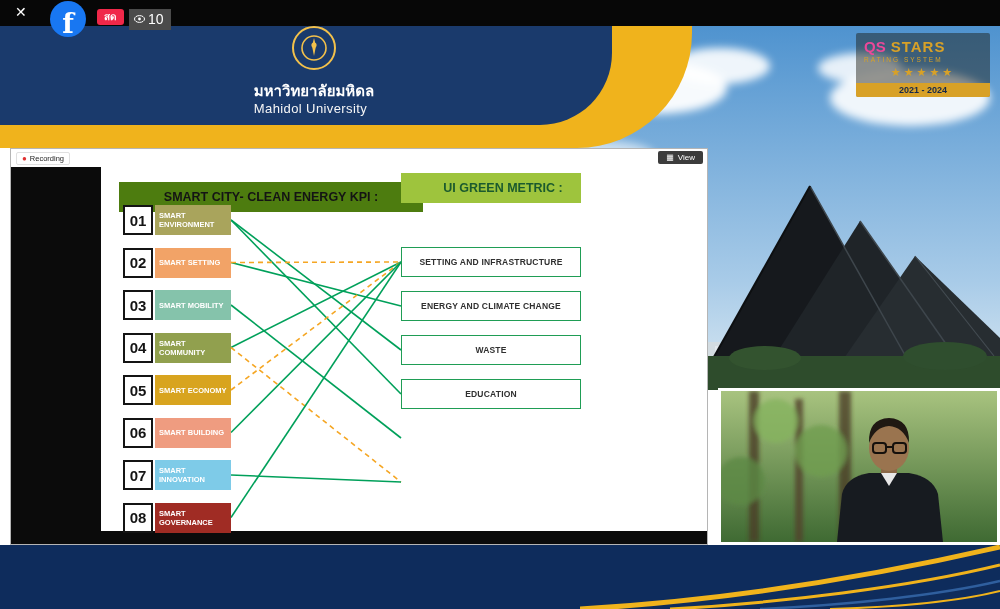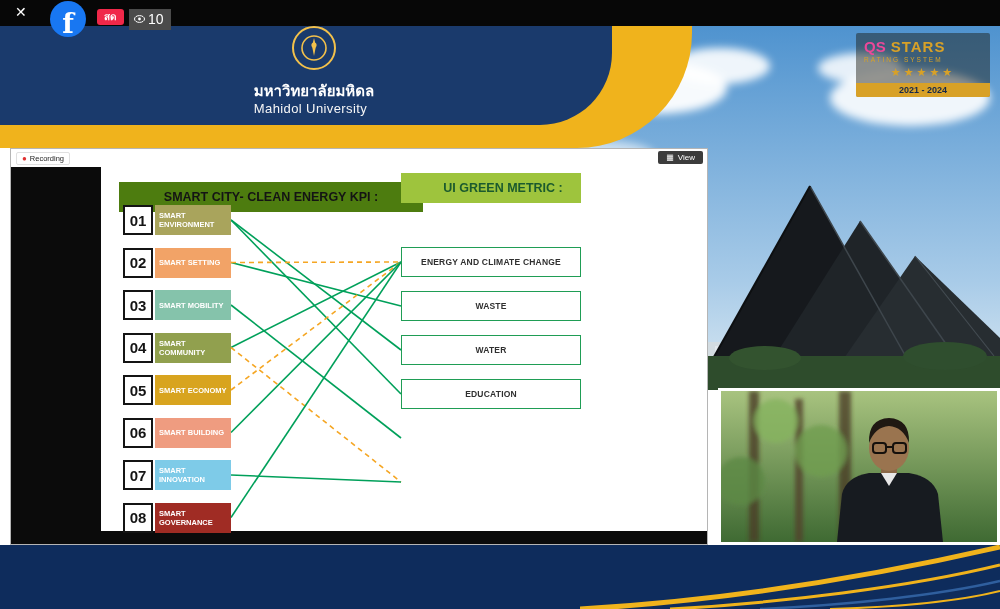--- a/index.html
+++ b/index.html
@@ -209,23 +209,23 @@
         <div class="kpi-row">
           <div class="kpi-num">07</div>
           <div class="kpi-label" style="background: rgb(126, 203, 232);">SMART INNOVATION</div>
         </div>
         <div class="kpi-row">
           <div class="kpi-num">08</div>
           <div class="kpi-label" style="background: rgb(160, 44, 36);">SMART GOVERNANCE</div>
         </div>
       </div>
     <div class="metric-col">
+        <div class="metric-box">SETTING AND INFRASTRUCTURE</div>
         <div class="metric-box">ENERGY AND CLIMATE CHANGE</div>
         <div class="metric-box">WASTE</div>
-        <div class="metric-box">WATER</div>
         <div class="metric-box">EDUCATION</div>
       </div>
   </div>
 </div>
 
 <div class="speaker">
   <svg width="276" height="151" viewBox="0 0 276 151">
     <defs>
       <linearGradient id="treesg" x1="0" y1="0" x2="0" y2="1">
         <stop offset="0" stop-color="#a8c37f"></stop>

